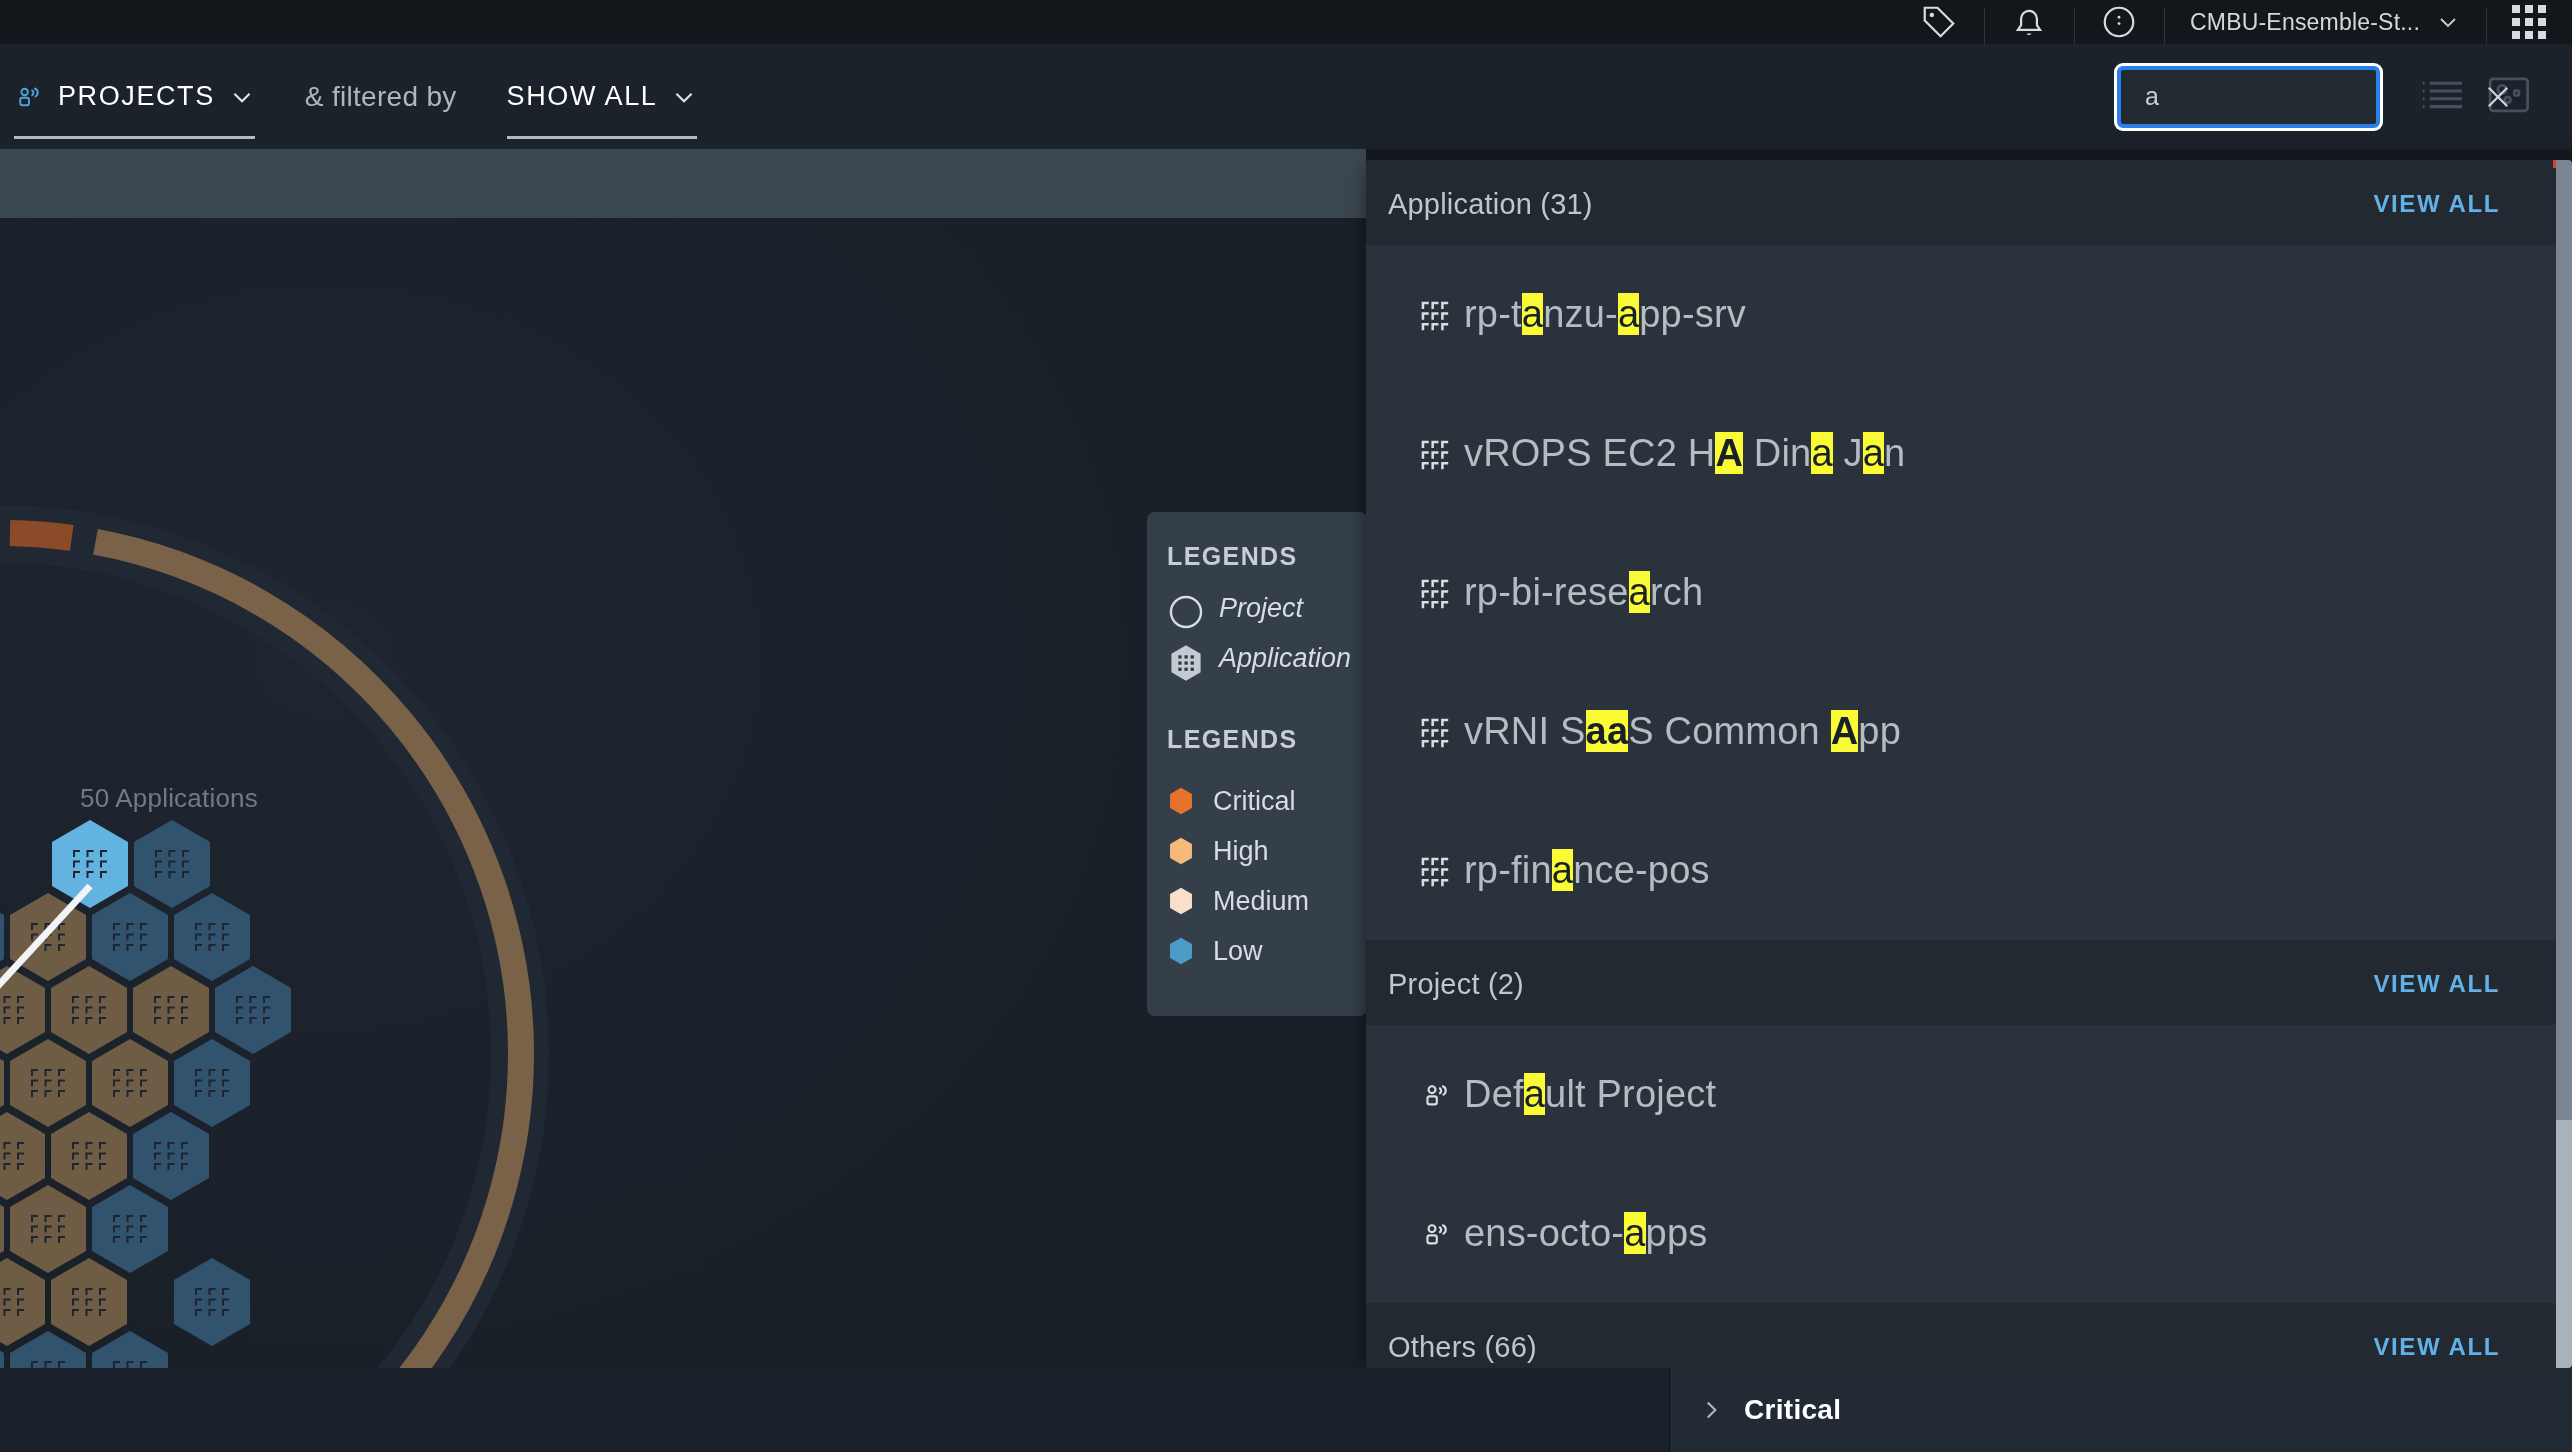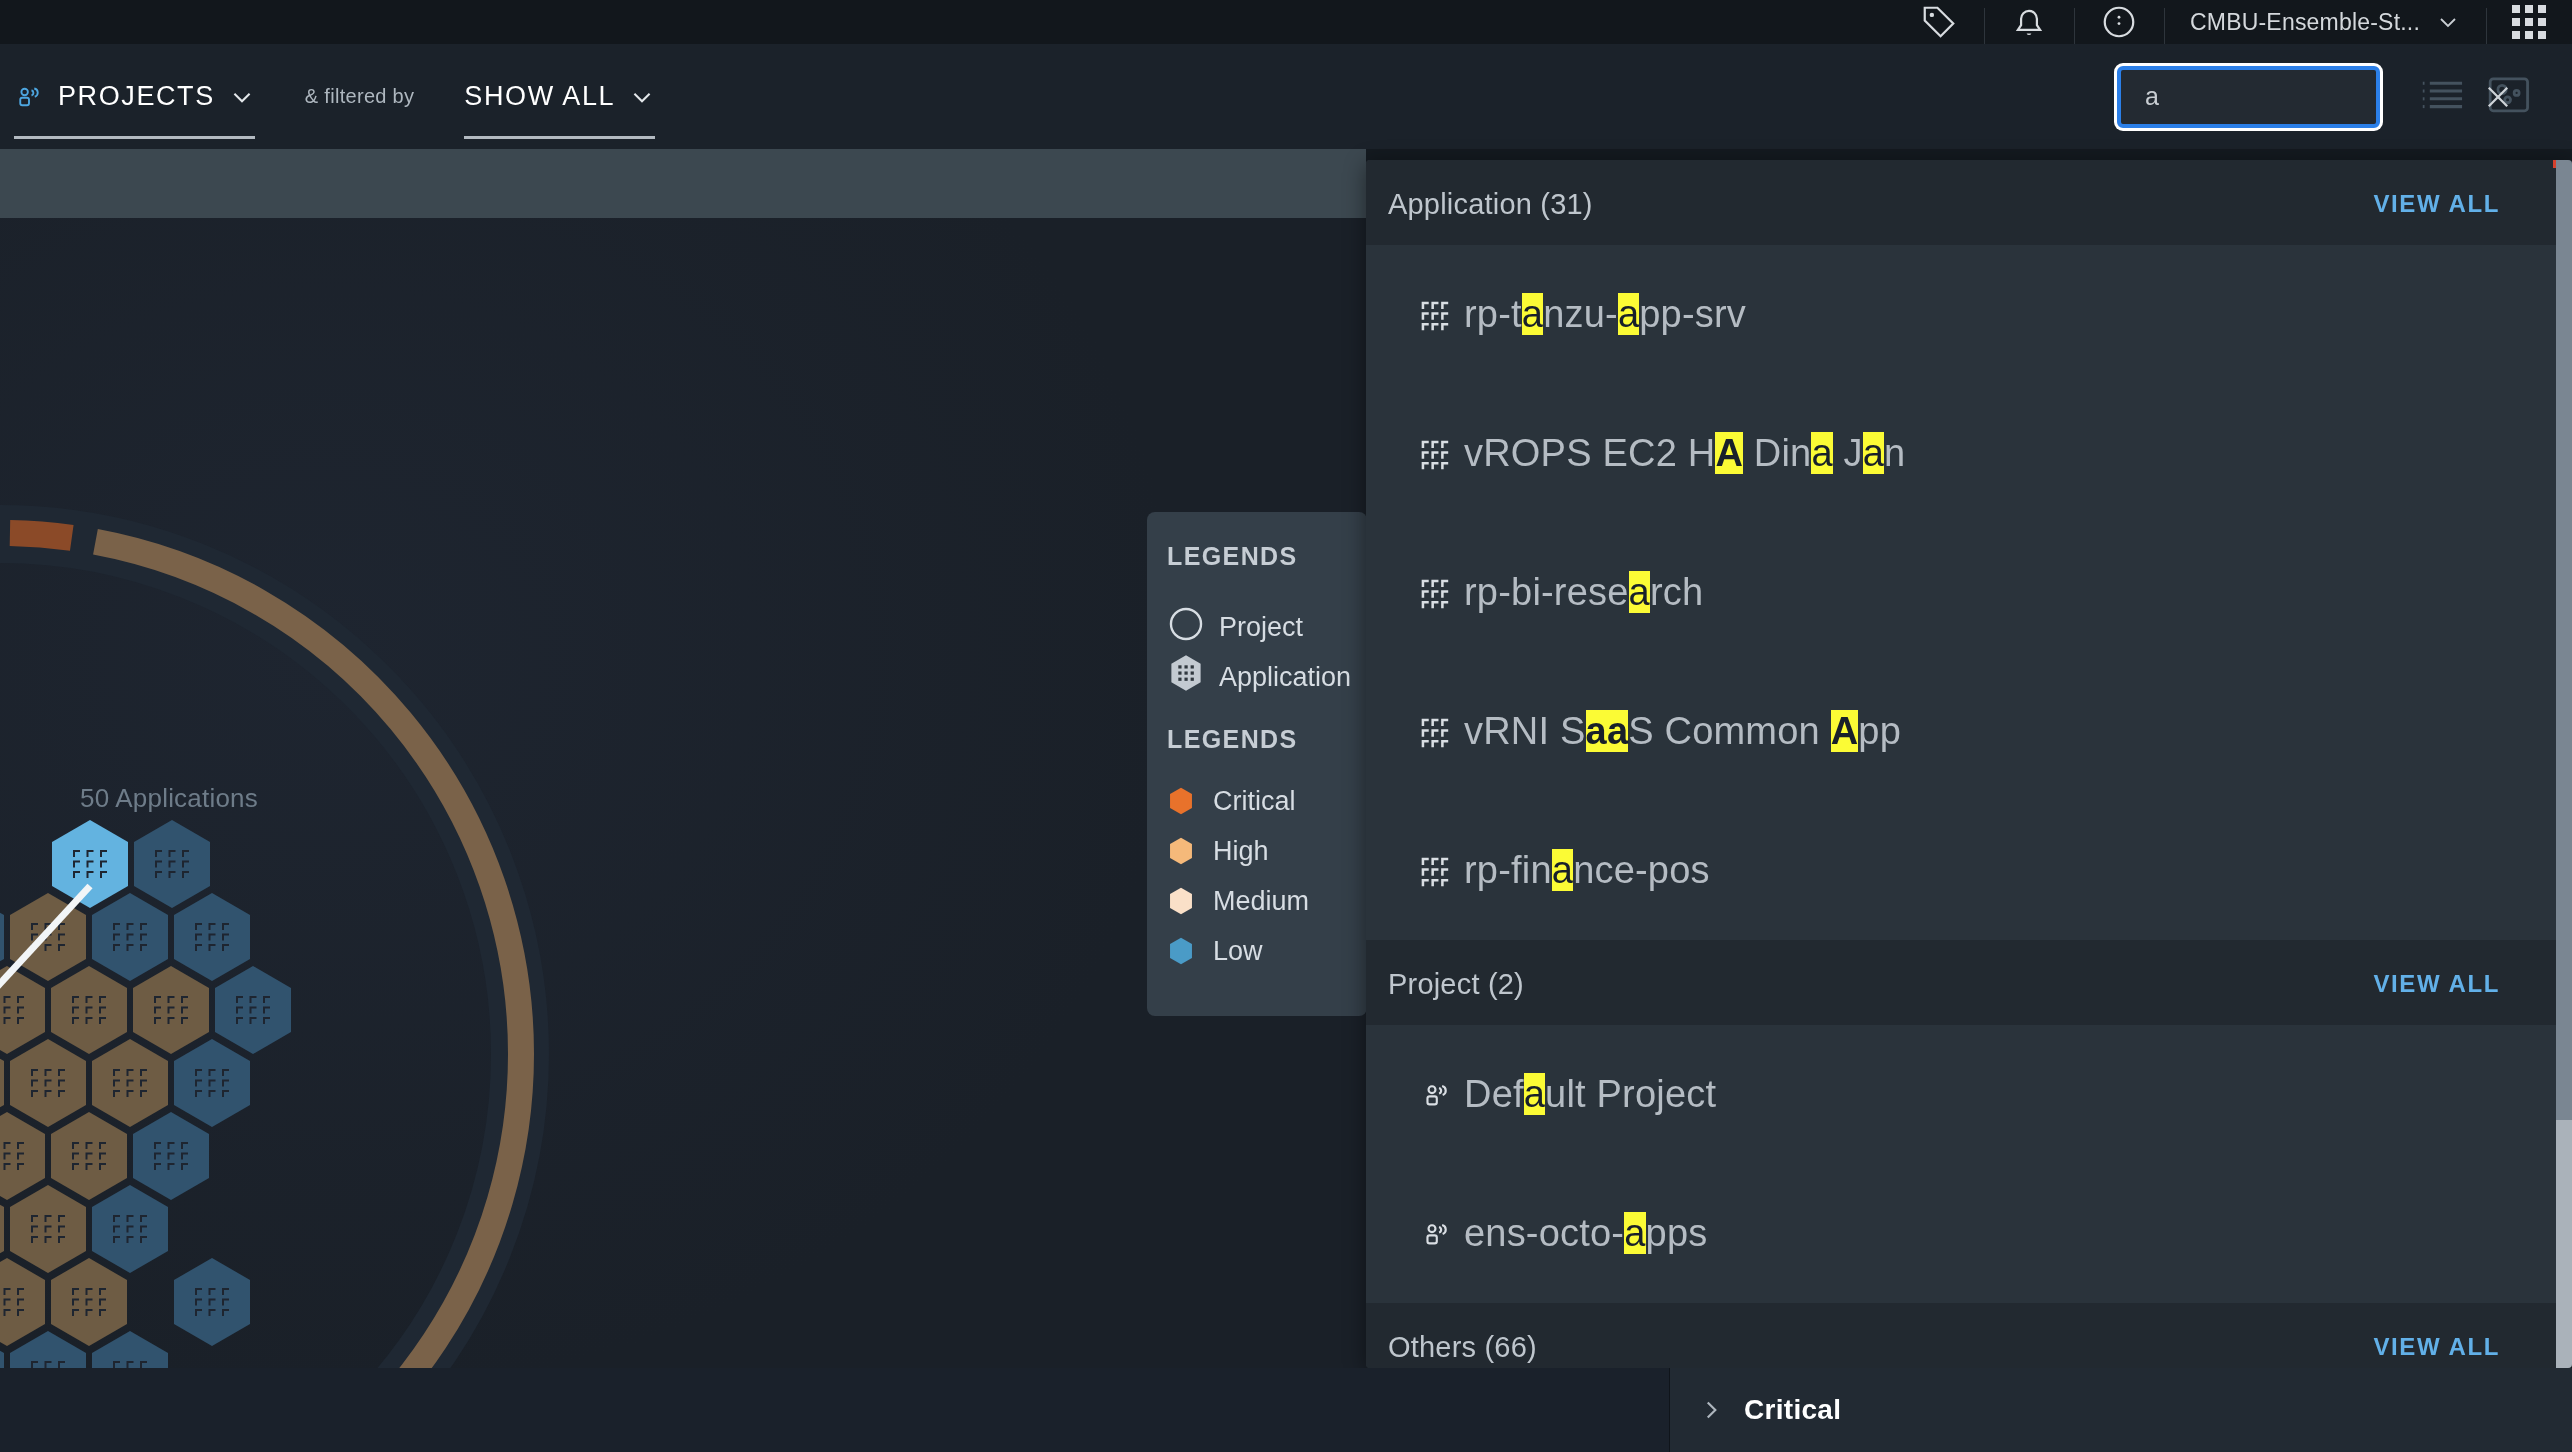--- a/index.html
+++ b/index.html
@@ -43,21 +43,21 @@
     padding: 3px 14px; cursor: pointer;
   }
   .nav-item .underline {
     position: absolute; left: 14px; right: 14px; bottom: 10px; height: 3px;
     background: #B3BAC1;
   }
   .nav-label {
     color: #FFFFFF; font-size: 27px; letter-spacing: 1.6px; font-weight: 400;
     white-space: nowrap;
   }
-  .nav-label.muted { color: #AEB7BF; letter-spacing: .3px; font-size: 20px; }
+  .nav-label.muted { color: #AEB7BF; letter-spacing: .3px; font-size: 28px; }
   .nav-icon { margin-right: 14px; display: flex; color: #4DA6E0; }
   .nav-caret { margin-left: 14px; color: #E3E7EA; display: flex; }
 
   .nav-spacer { flex: 1; }
 
   
   .searchwrap {
     position: relative; width: 263px; height: 62px; margin-right: 36px;
   }
   .searchbox {
@@ -113,21 +113,21 @@
     position: absolute; left: 1147px; top: 512px; width: 220px; height: 504px;
     background: #343F49; border-radius: 8px;
     padding: 30px 0 0 20px;
     overflow: hidden;
   }
   .legends h4 {
     color: #C6CDD4; font-size: 25px; font-weight: 700; letter-spacing: 1.4px;
     margin-bottom: 22px;
   }
   .legends h4.second { margin-top: 32px; }
-  .leg-row { display: flex; align-items: flex-end; height: 50px; }
+  .leg-row { display: flex; align-items: flex-start; height: 50px; font-style: italic; }
   .leg-row .sw { width: 52px; display: flex; align-items: center; }
   .leg-row .lg-txt { color: #D7DDE3; font-size: 27px; white-space: nowrap; }
   .sev-row { display: flex; align-items: center; height: 50px; }
   .sev-row .hex-sm { width: 30px; margin-right: 16px; display: flex; }
   .sev-row .sv-txt { color: #D7DDE3; font-size: 27px; white-space: nowrap; }
 
   
   .dropdown {
     position: absolute; left: 1366px; top: 160px; width: 1206px; height: 1208px;
     background: #2A333B;

